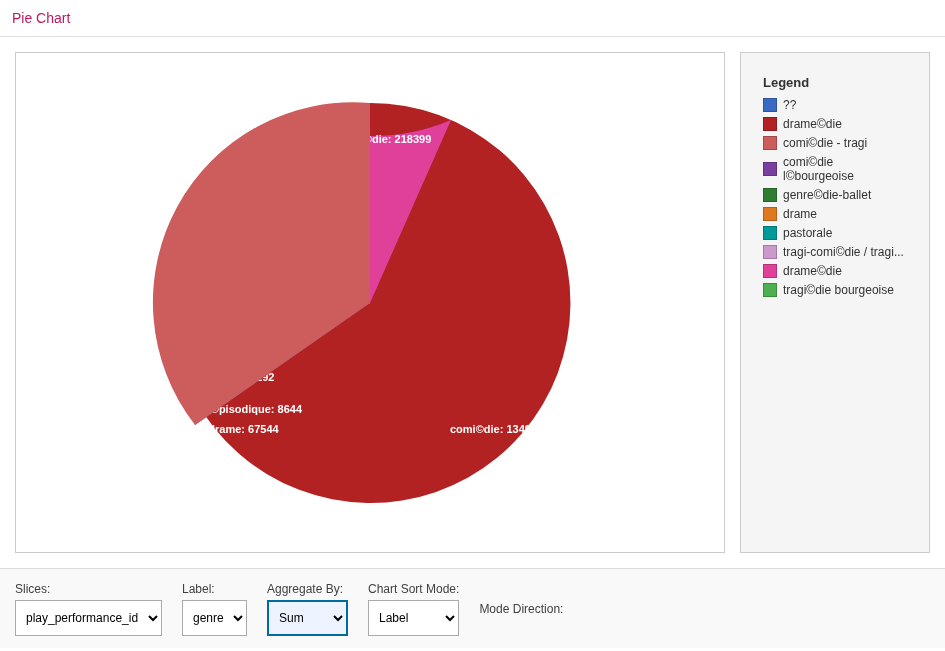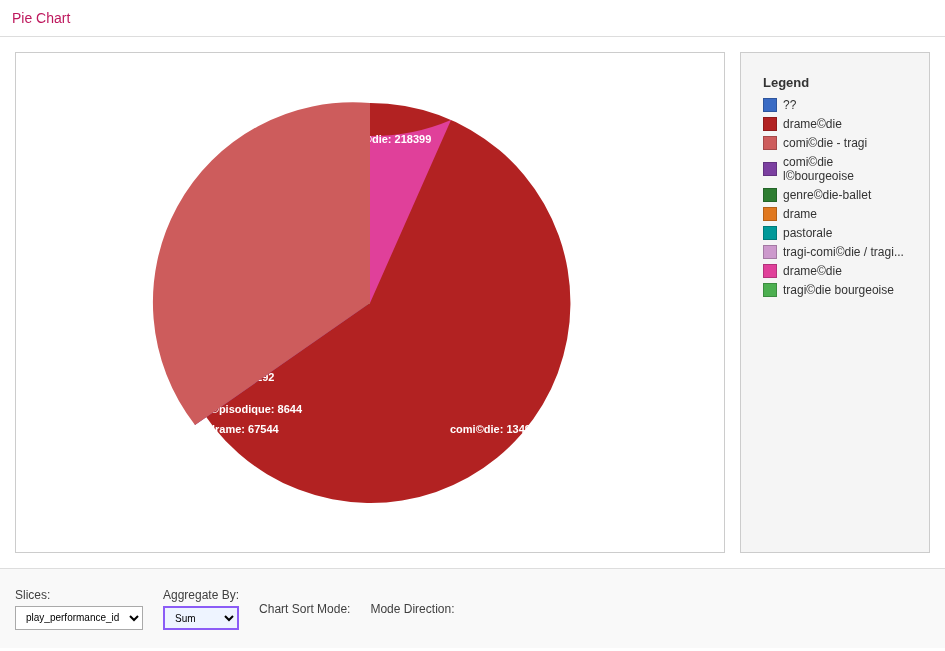--- a/index.html
+++ b/index.html
@@ -88,27 +88,27 @@
 
     .control-label {
       font-size: 12px;
       color: #404040;
     }
 
     .control-select {
       padding: 4px 6px;
       border: 1px solid #aaa;
       background: #fff;
-      font-size: 10px;
+      font-size: 12px;
       cursor: pointer;
-      height: 24px;
+      height: 36px;
     }
 
     .control-select.highlighted {
-      border: 2px solid #8b5cf6;
+      border: 2px solid #0369a1;
       background: #eef4ff;
     }
 
     .pie-label {
       font-size: 11px;
       fill: white;
       font-weight: bold;
       pointer-events: none;
     }
   </style>
@@ -204,22 +204,29 @@
 </div>
 
 <div class="controls-bar">
   <div class="control-group">
     <span class="control-label">Slices:</span>
     <select class="control-select">
       <option>play_performance_id</option>
     </select>
   </div>
   <div class="control-group">
+    <span class="control-label">Label:</span>
+    <select class="control-select">
+      <option>genre</option>
+    </select>
+  </div>
+  <div class="control-group">
     <span class="control-label">Aggregate By:</span>
     <select class="control-select highlighted" id="aggregate-select"><option value="Sum">Sum</option><option value="Count">Count</option><option value="Average">Average</option><option value="Min">Min</option><option value="Max">Max</option></select>
   </div>
   <div class="control-group">
     <span class="control-label">Chart Sort Mode:</span>
+    <select class="control-select" id="legend-sort-select"><option value="Label">Label</option><option value="Value">Value</option></select>
   </div>
   <div class="control-group">
     <span class="control-label">Mode Direction:</span>
   </div>
 </div>
 
 </body></html>

